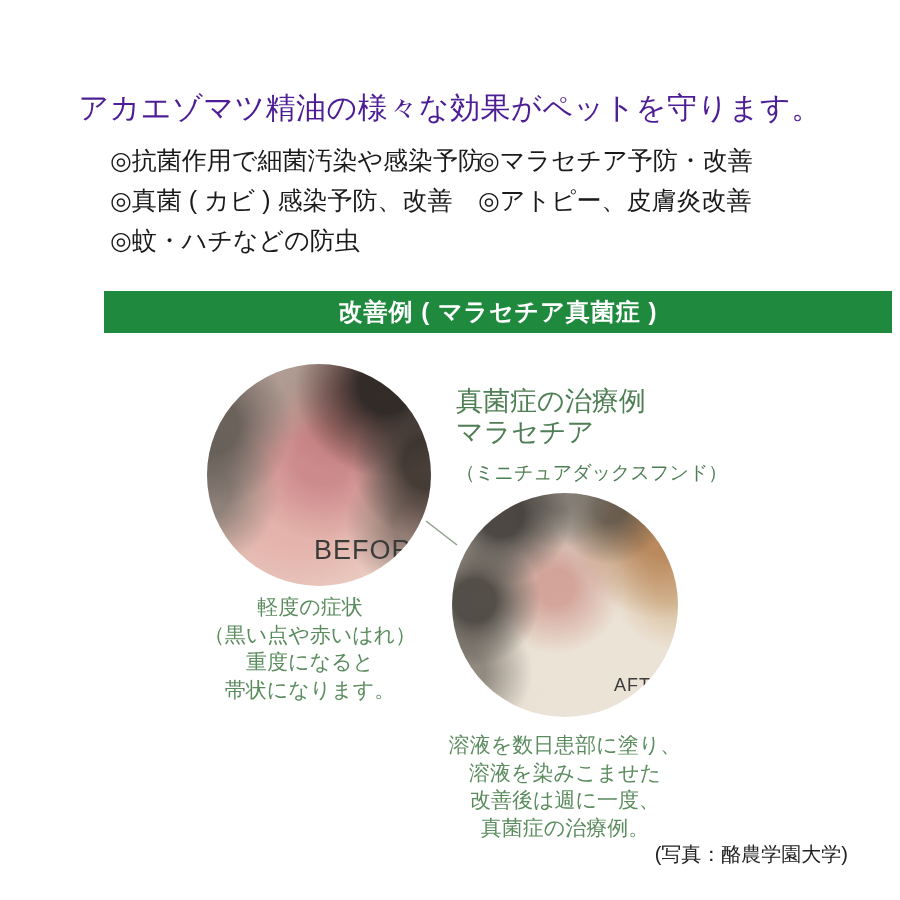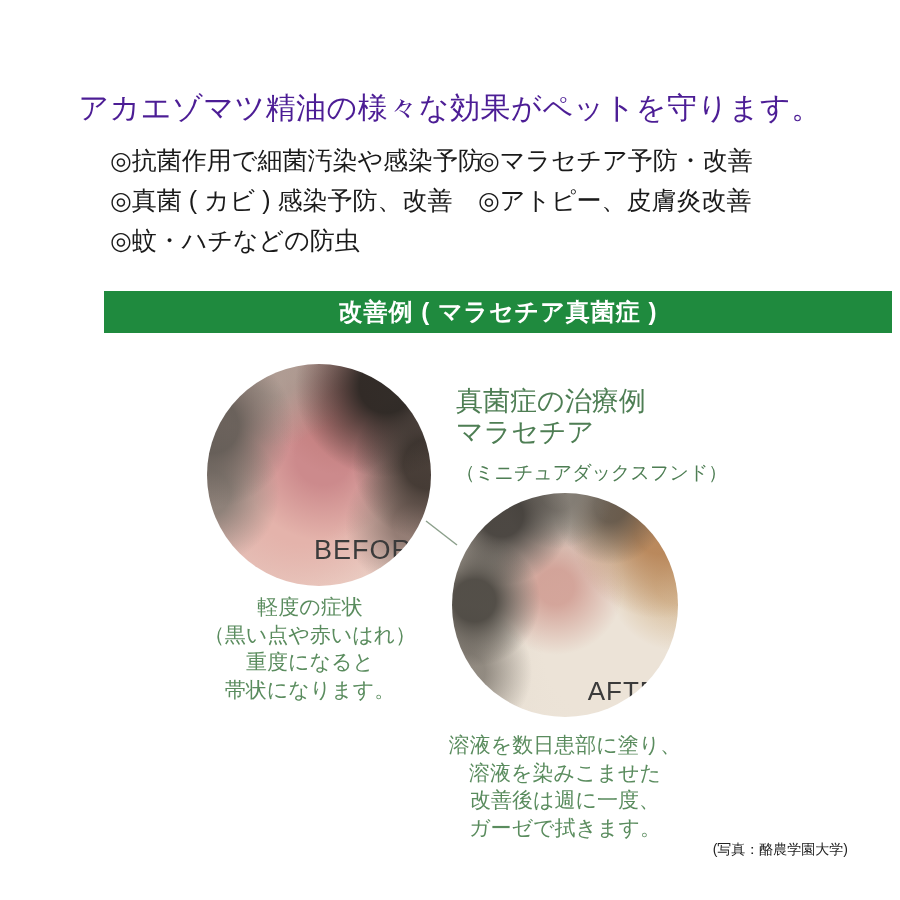--- a/index.html
+++ b/index.html
@@ -62,37 +62,37 @@
       radial-gradient(circle at 99% 40%, rgba(205,168,120,.6) 0 8%, rgba(205,168,120,0) 26%),
       radial-gradient(circle at 46% 42%, rgba(206,150,140,.8) 0 10%, rgba(206,150,140,0) 38%),
       radial-gradient(circle at 66% 72%, #ece3d7 0 26%, rgba(236,227,215,0) 60%),
       linear-gradient(150deg,#c9c0b5 0%,#e4dacd 55%,#f0eadf 100%);
   }
   .photo-label{
     position:absolute;left:0;bottom:20px;width:100%;
     text-align:right;color:#3b3b3b;
     font-size:27px;letter-spacing:1px;
   }
-  .photo-after .photo-label{font-size:26px;bottom:10px;}
+  .photo-after .photo-label{font-size:18px;bottom:21px;}
   .connector{position:absolute;left:0;top:0;width:900px;height:900px;pointer-events:none;}
   .case-heading{
     position:absolute;left:456px;top:386px;
     color:#4e7e54;
   }
   .case-heading .hl{font-size:27px;line-height:31px;font-weight:500;}
   .case-heading .hs{font-size:19px;line-height:26px;margin-top:12px;}
   .caption{
     color:#5a8c5e;text-align:center;position:absolute;
     font-size:21px;line-height:27.5px;font-weight:500;
   }
   .caption-before{left:185px;top:593px;width:250px;}
   .caption-after{left:440px;top:731px;width:250px;}
   .credit{
     position:absolute;top:841px;right:52px;
-    font-size:14px;color:#222222;
+    font-size:20px;color:#222222;
   }
 </style>
 </head>
 <body>
 
 <div class="page">
 
   <div class="title">アカエゾマツ精油の様々な効果がペットを守ります。</div>
 
   <div class="benefit-col col1">
@@ -130,18 +130,18 @@
   </div>
 
   <div class="photo photo-after">
     <div class="photo-label">AFTER</div>
   </div>
 
   <div class="caption caption-after">
     <div>溶液を数日患部に塗り、</div>
     <div>溶液を染みこませた</div>
     <div>改善後は週に一度、</div>
-    <div>ガーゼで拭きます。</div>
+    <div>真菌症の治療例。</div>
   </div>
 
   <div class="credit">(写真：酪農学園大学)</div>
 
 </div>
 
 </body></html>

